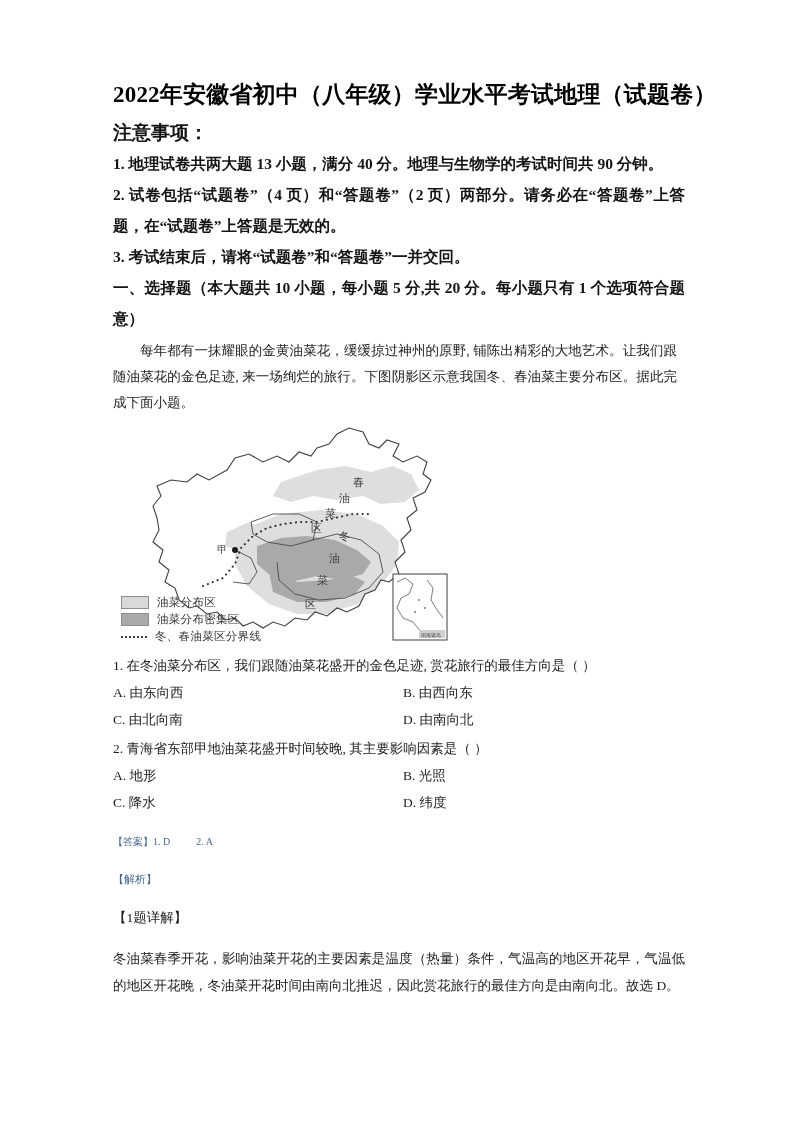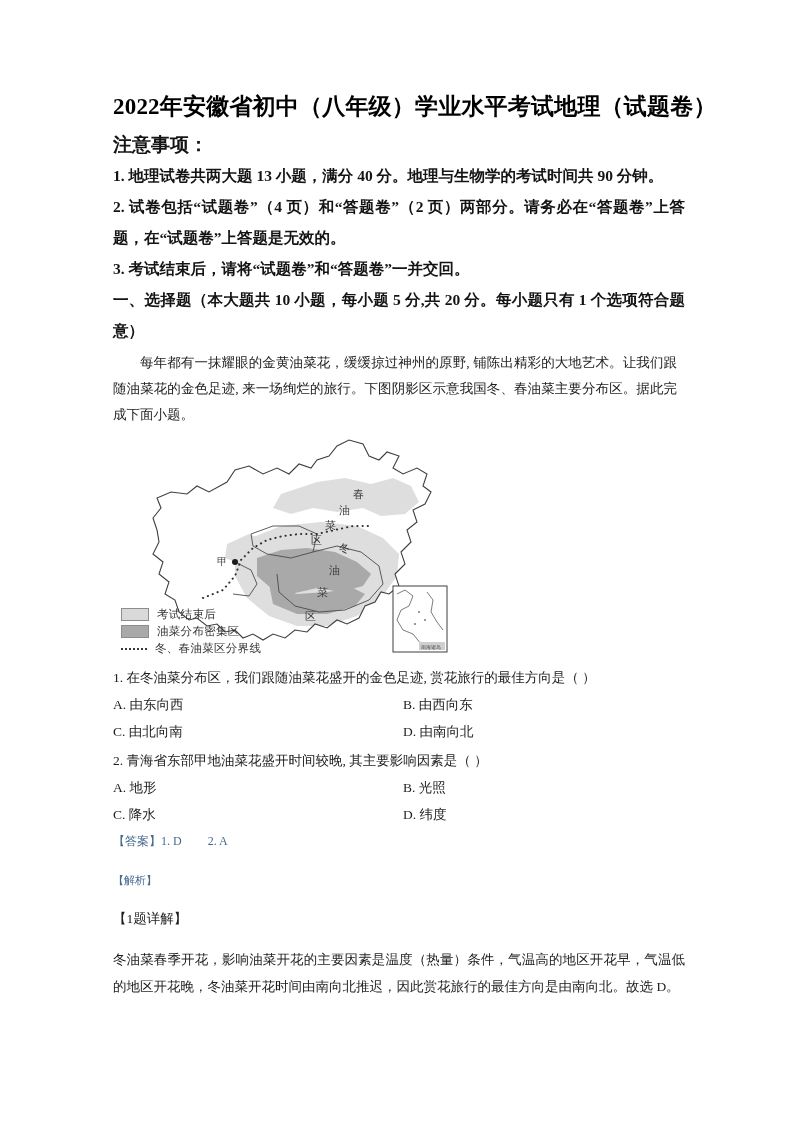--- a/index.html
+++ b/index.html
@@ -10,21 +10,21 @@
   body {
     width: 793px;
     height: 1122px;
     position: relative;
     font-family: "Liberation Serif", "DejaVu Serif", serif;
     color: #141414;
     overflow: hidden;
   }
   .page {
     position: absolute;
-    left: 0; top: 12px;
+    left: 0; top: 0;
     width: 793px;
     height: 1096px;
     padding: 0;
   }
   .content {
     position: absolute;
     left: 113px;
     top: 78px;
     width: 572px;
   }
@@ -139,24 +139,24 @@
   .opt-row {
     display: flex;
     font-size: 13.5px;
     line-height: 27px;
     color: #1d1d1d;
   }
   .opt-a { width: 290px; flex: none; }
   .opt-b { flex: 1; }
 
   .ans-line {
-    font-size: 12px;
+    font-size: 10px;
     line-height: 27px;
     color: #45688f;
-    margin-top: 0;
+    margin-top: 12px;
   }
   .ans-line .tag { color: #45688f; }
   .ans-line .val { color: #45688f; }
   .ans-gap { display: inline-block; width: 26px; }
 
   .analysis-tag {
     font-size: 11px;
     line-height: 27px;
     color: #45688f;
   }
@@ -276,21 +276,21 @@
             <circle cx="284" cy="190" r="0.9" fill="#6a6a6a"></circle>
             <rect x="288" y="208" width="26" height="8" fill="#cfcfcf" stroke="none"></rect>
             <text x="290" y="214.5" font-size="5" fill="#4a4a4a">南海诸岛</text>
           </g>
         </svg>
       </div>
 
       <div class="legend">
         <div class="legend-row">
           <span class="sw sw-light"></span>
-          <span class="legend-label">考试结束后</span>
+          <span class="legend-label">油菜分布区</span>
         </div>
         <div class="legend-row">
           <span class="sw sw-dark"></span>
           <span class="legend-label">油菜分布密集区</span>
         </div>
         <div class="legend-row">
           <span class="sw-dots"></span>
           <span class="legend-label">冬、春油菜区分界线</span>
         </div>
       </div>

